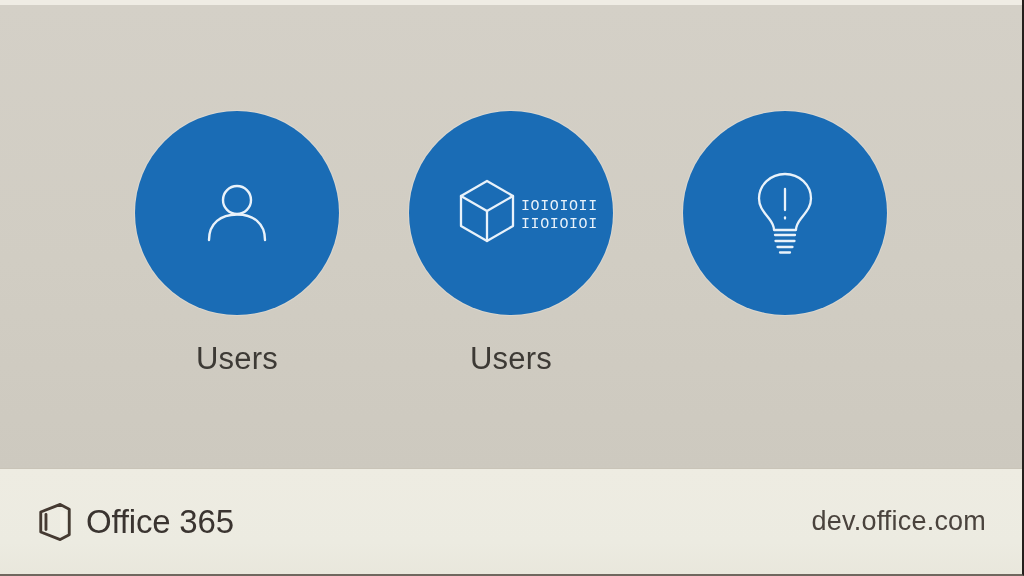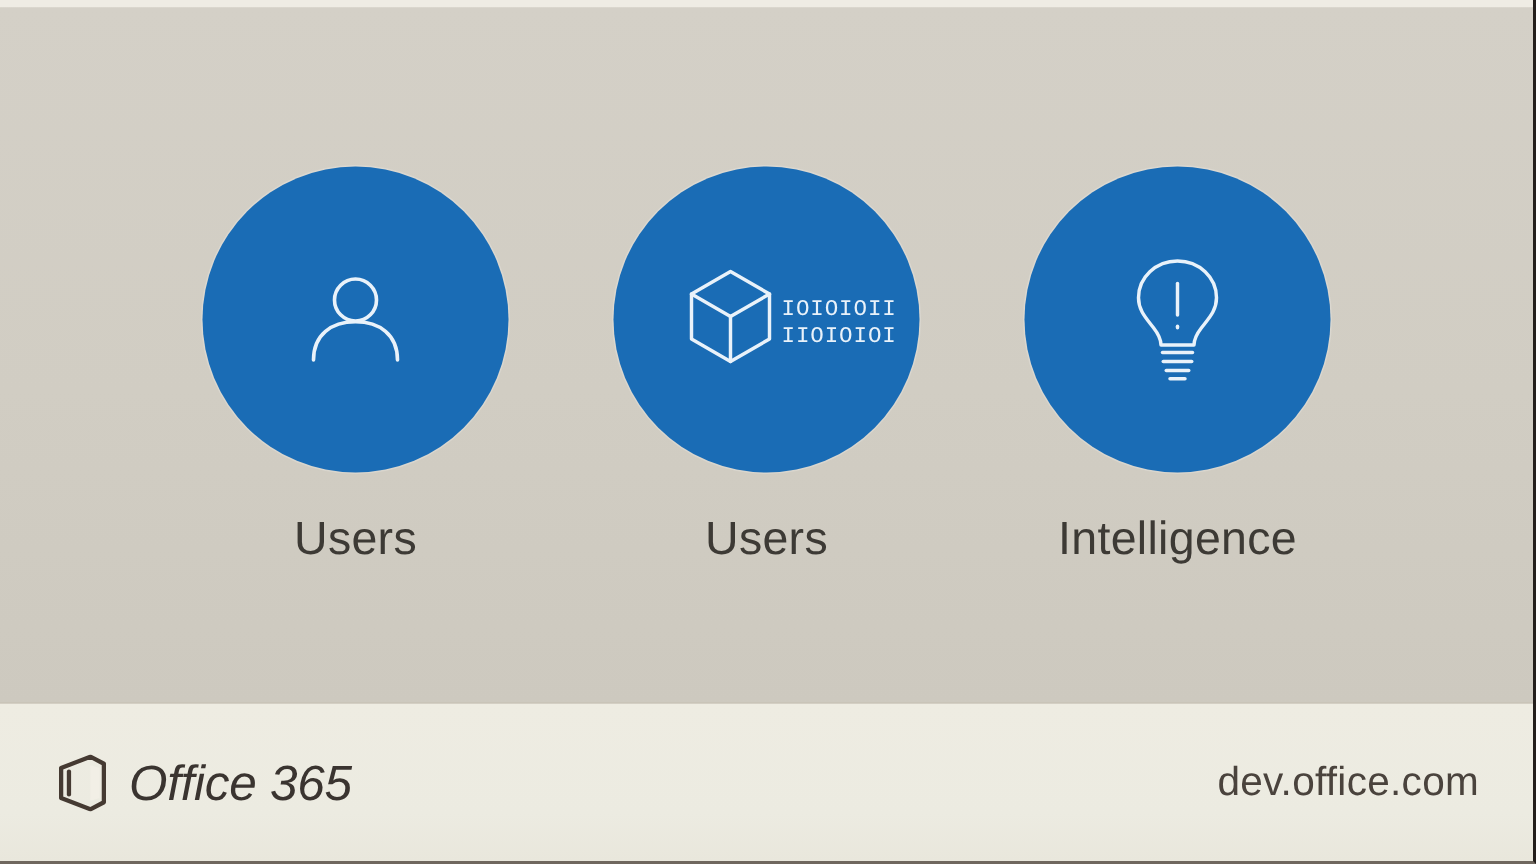--- a/index.html
+++ b/index.html
@@ -99,21 +99,20 @@
     align-items: center;
     justify-content: space-between;
     padding: 0 36px 0 38px;
     box-sizing: border-box;
   }
 
   .brand {
     display: flex;
     align-items: flex-start;
     gap: 14px;
-    font-style: italic;
   }
 
   .brand-logo {
     width: 34px;
     height: 38px;
     display: block;
   }
 
   .brand-name {
     font-size: 33px;
@@ -190,21 +189,20 @@
 
               <path d="M31 47.5 L31 48.5"></path>
 
               <path d="M21 65 L41 65"></path>
               <path d="M21.5 71 L40.5 71"></path>
               <path d="M23.5 77 L38.5 77"></path>
               <path d="M26 82.5 L36 82.5"></path>
             </svg>
           </span>
         </div>
-        <div class="tile-label">Intelligence</div>
       </div>
 
     </div>
   </div>
 
   <div class="footer">
 
     <div class="brand">
       <span>
         <svg class="brand-logo" viewBox="0 0 34 40" fill="none">

